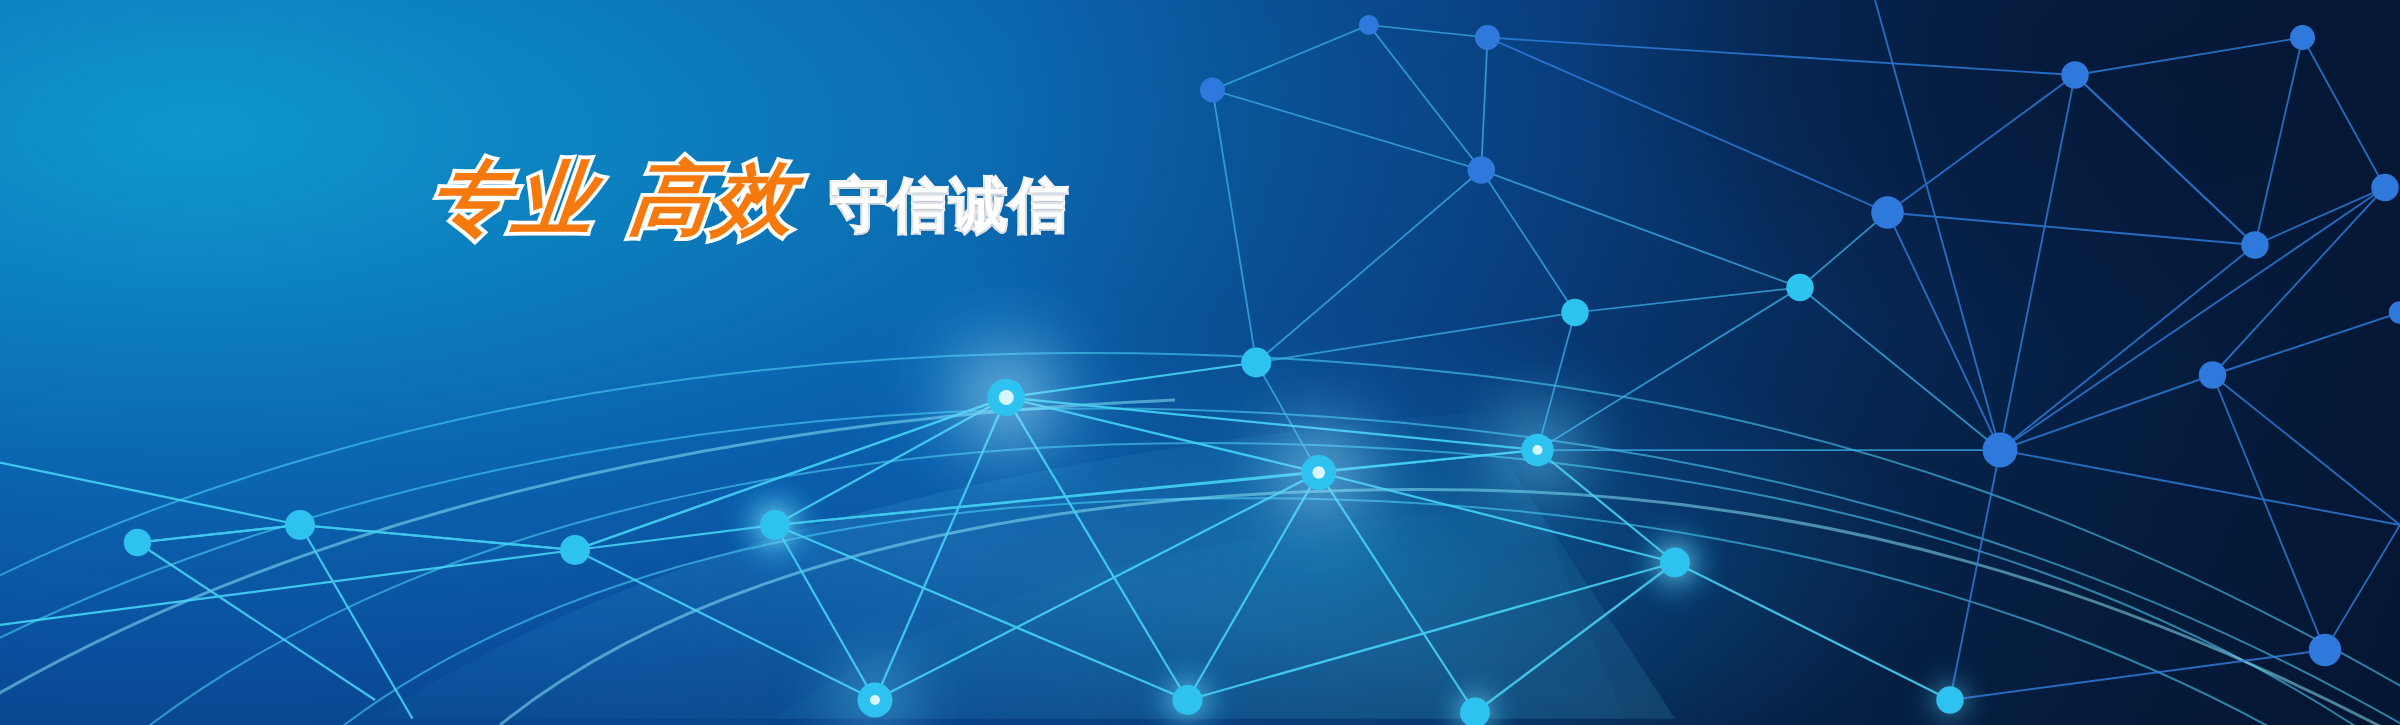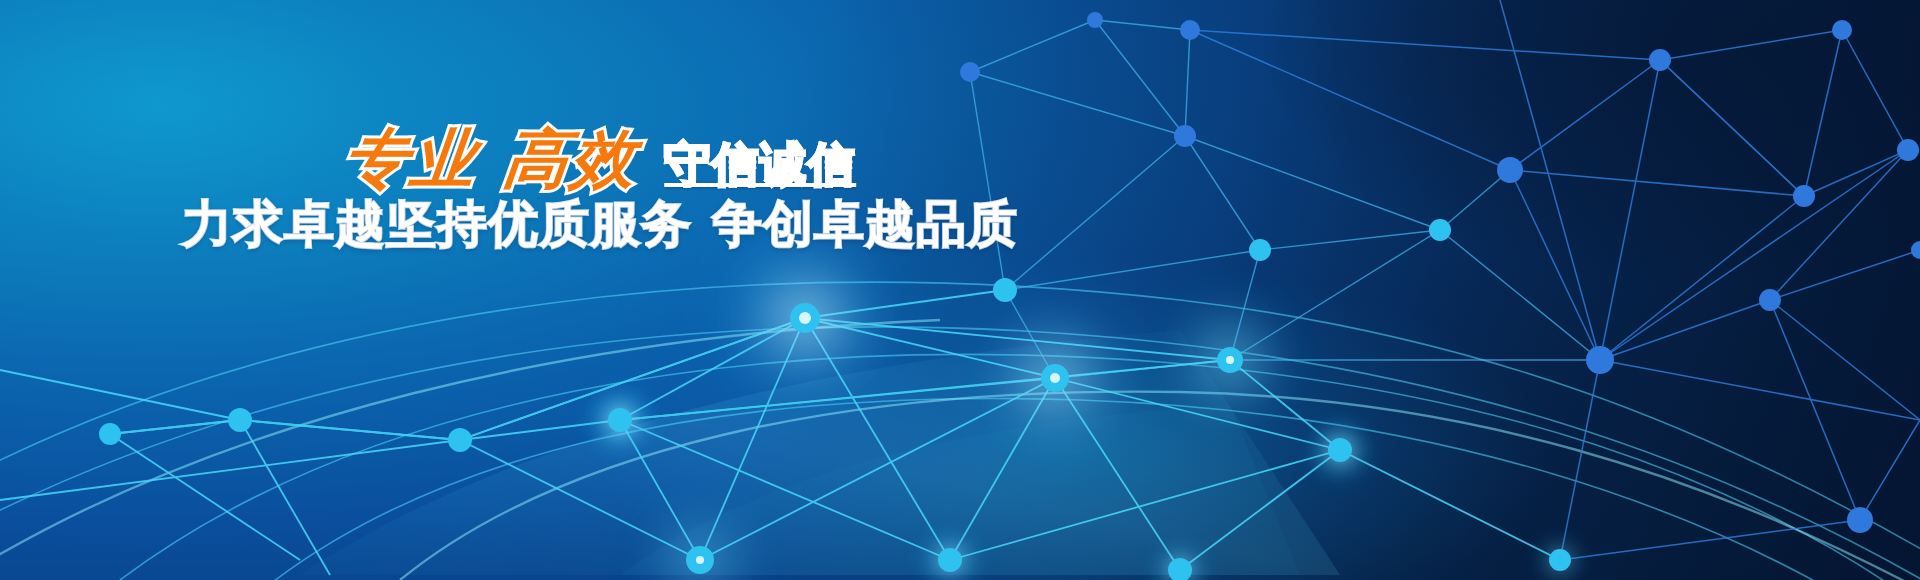--- a/index.html
+++ b/index.html
@@ -69,21 +69,20 @@
     font-weight:bold;
     font-size:46px;
     letter-spacing:2px;
     color:#ffffff;
     -webkit-text-stroke:3px #ffffff;
     paint-order:stroke fill;
     margin-left:22px;
     vertical-align:middle;
     position:relative;top:4px;
     text-shadow:0 1px 3px rgba(4,30,70,.35);
-    text-decoration:underline;
   }
   .line2{
     display:block;
     white-space:nowrap;
     font-family:"Liberation Sans","DejaVu Sans",sans-serif;
     font-weight:bold;
     font-size:50px;
     letter-spacing:1px;
     color:#ffffff;
     -webkit-text-stroke:2px #e8f4ff;
@@ -280,16 +279,15 @@
     </g>
   </svg>
 
   <div class="copy">
 
     <span class="line1">
       <span class="kw"><span>专业</span><span class="gap"></span><span>高效</span></span>
       <span class="sub1">守信诚信</span>
     </span>
 
-    <span class="line2"><span>力求卓越坚持优质服务</span><span class="sp"></span><span>争创卓越品质</span></span>
 
   </div>
 </div>
 
 </body></html>

